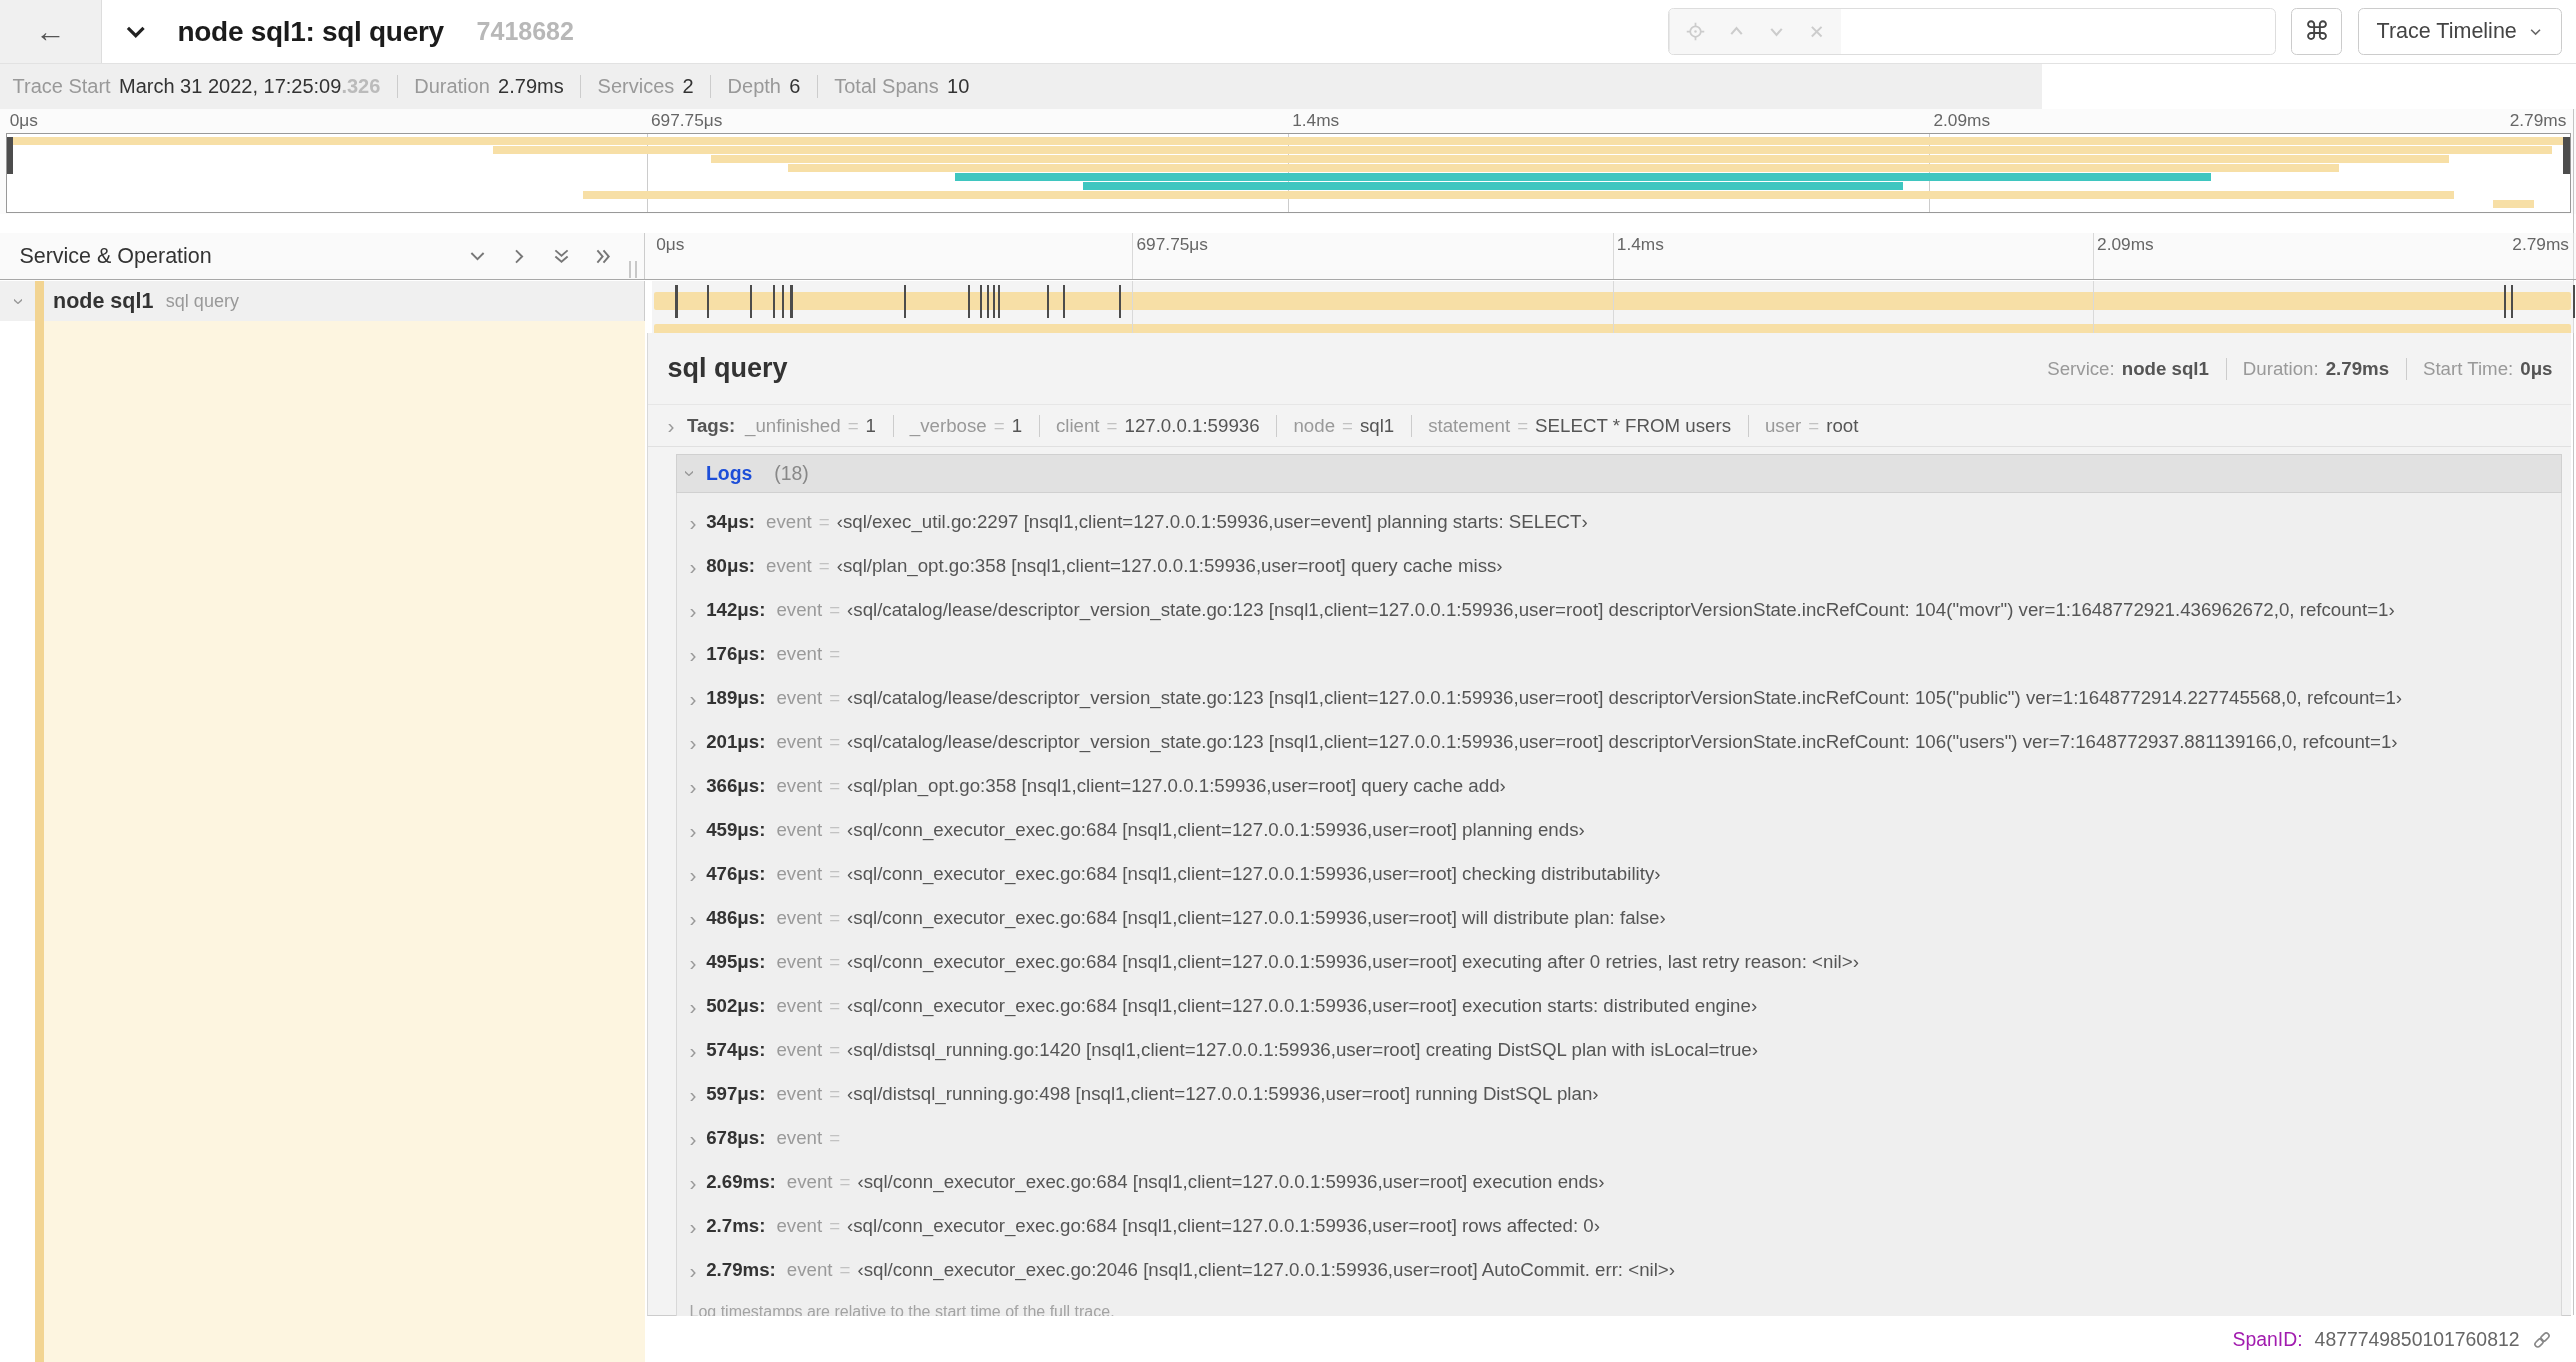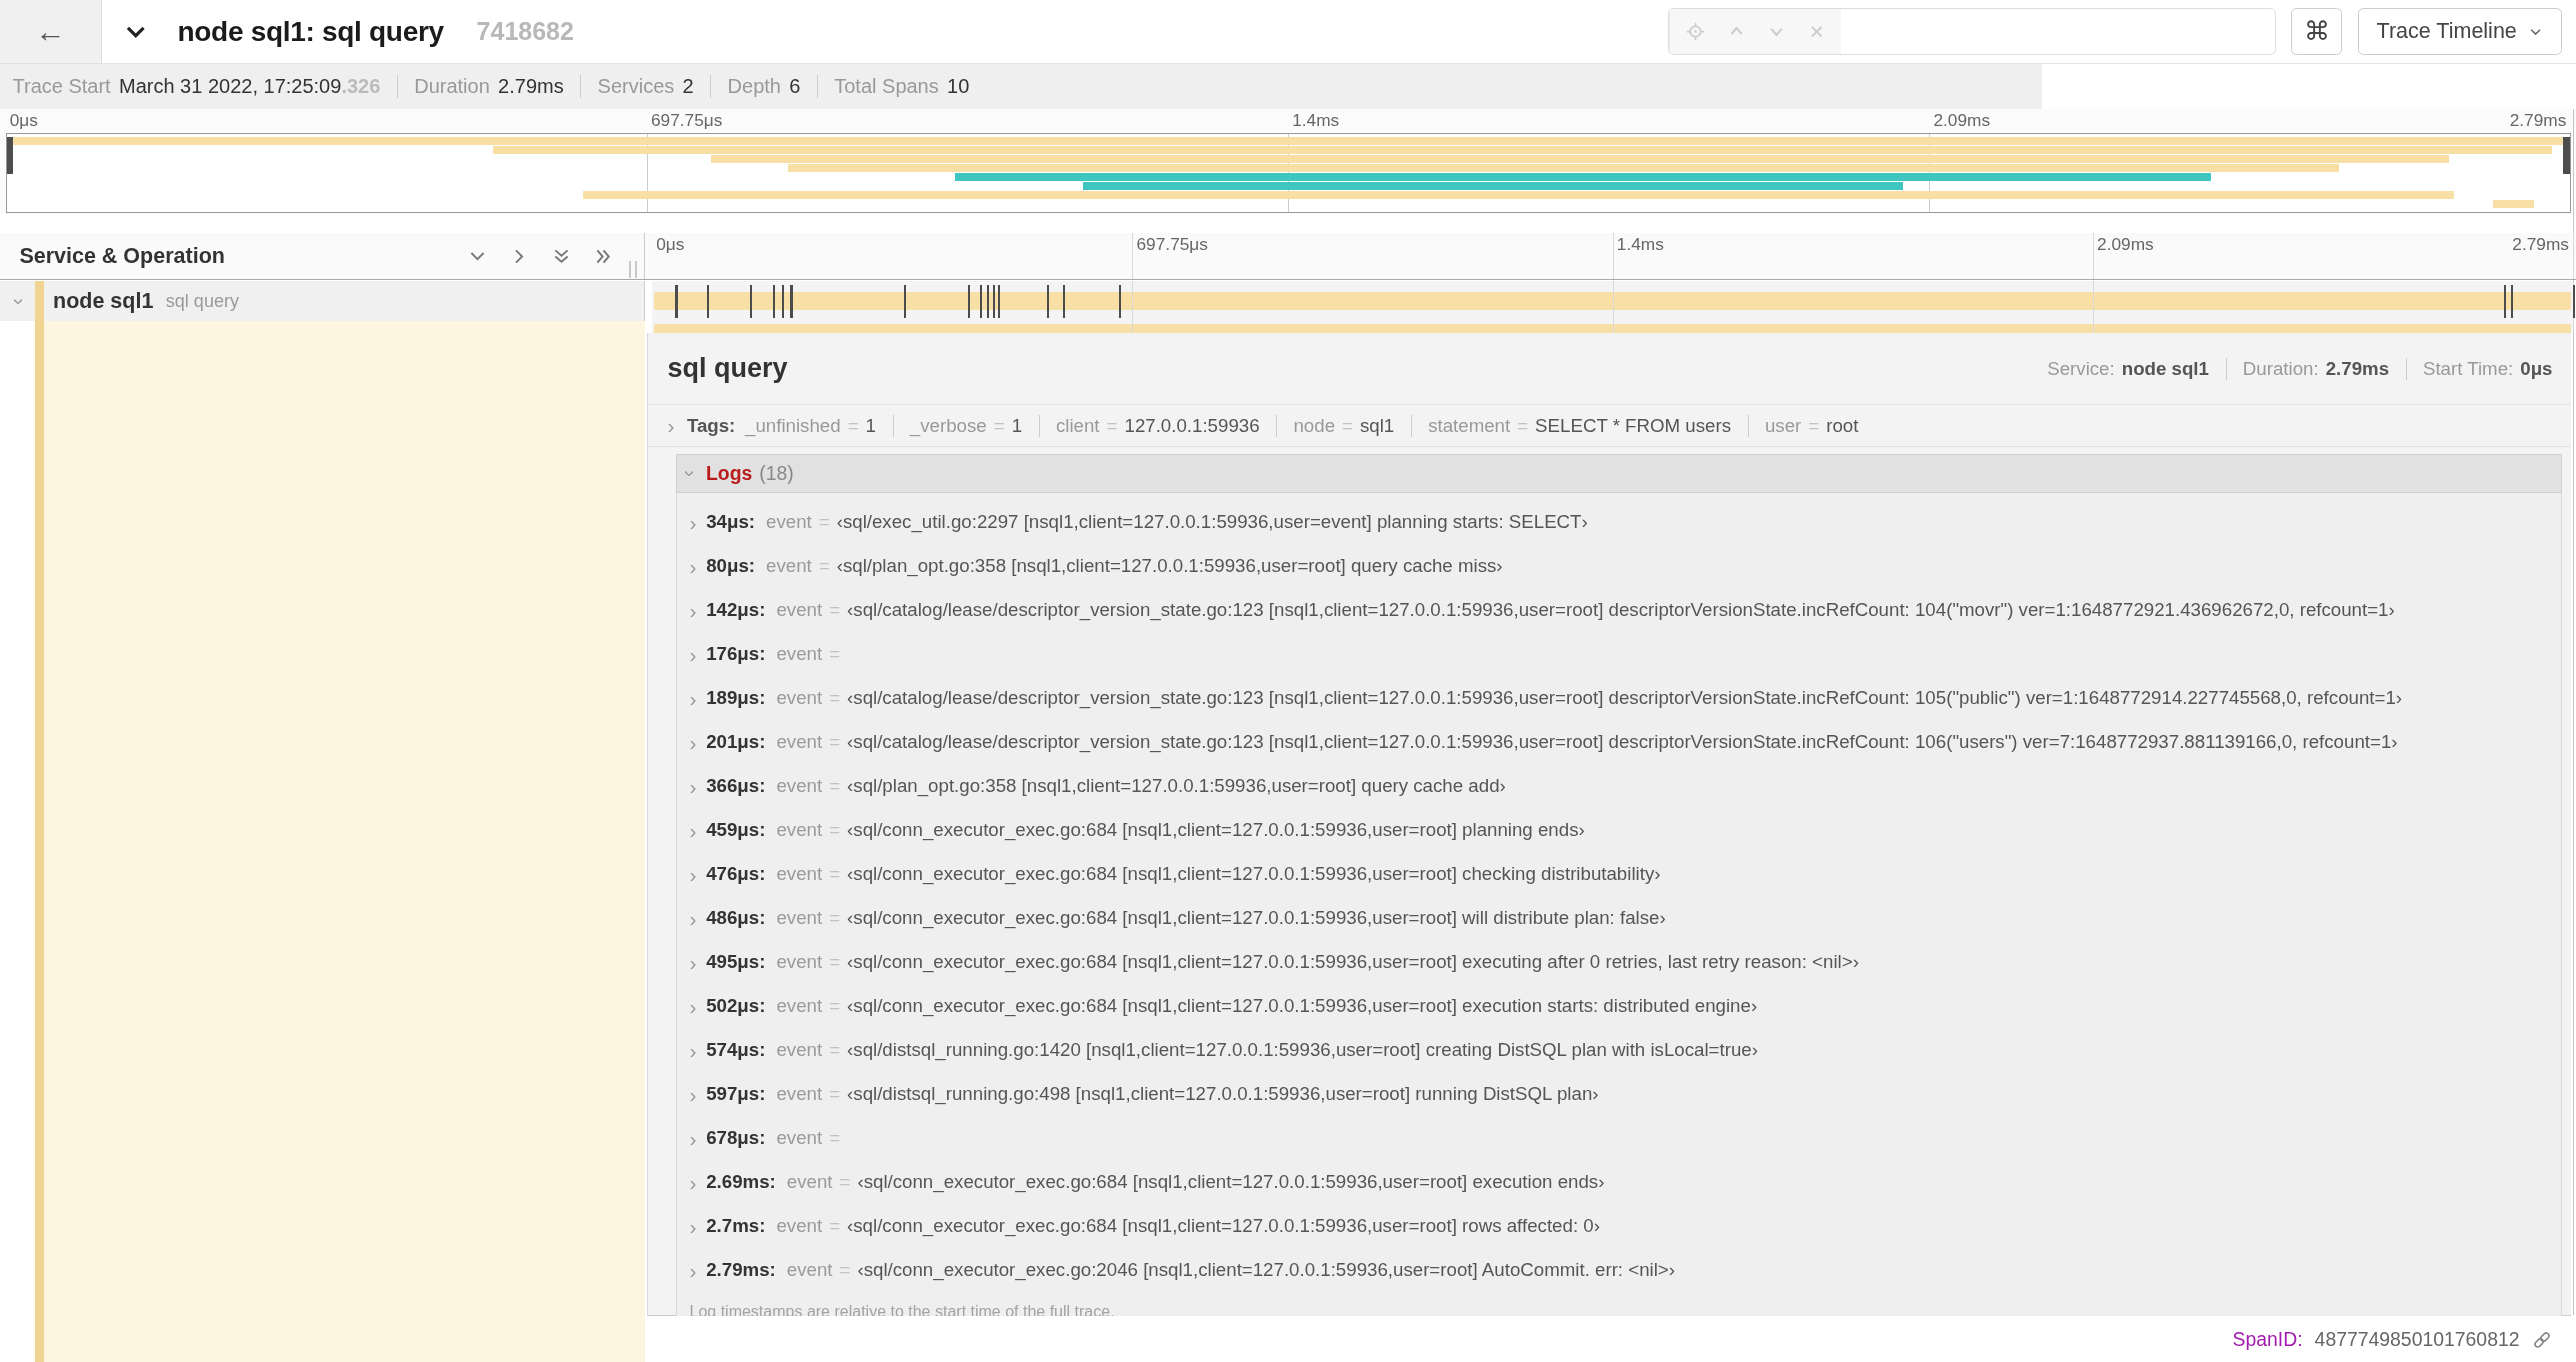--- a/index.html
+++ b/index.html
@@ -50,21 +50,21 @@
   .grid-line { position:absolute; top:0; bottom:0; width:0.7px; background:#d9d9d9; }
   .mini-box .grid-line { background:#ccc; }
   .mini-handle { position:absolute; top:2.8px; width:6.2px; height:37px; background:#4d4d4d; }
   .edge-line { position:absolute; right:2.1px; top:109px; height:1206px; width:1.4px; background:#c4c4c4; }
 
   
   .grid-band { position:absolute; top:233px; left:0; width:2576px; height:47px; background:#fafafa;
                border-bottom:1.4px solid #a8a8a8; }
   .gh-left { position:absolute; left:0; top:0; width:645px; height:100%; border-right:0.7px solid #ccc;
              display:flex; align-items:center; padding:0 0 0 19.4px; }
-  .gh-title { font-size:21.5px; font-weight:bold; color:#333; }
+  .gh-title { font-size:21.5px; font-weight:normal; color:#333; }
   .gh-icons { margin-left:auto; display:flex; gap:21px; padding-right:30.5px; color:#777; }
   .gh-icons .ic { display:flex; cursor:pointer; }
   .grip { position:absolute; left:629px; top:28px; display:flex; gap:3.5px; }
   .grip i { width:2.1px; height:16.6px; background:#c8c8c8; display:block; }
   .main-ruler { position:absolute; left:652px; right:2.8px; top:0; height:100%; }
 
   
   .rows { position:absolute; top:281px; left:0; width:2576px; height:52px; overflow:hidden; }
   .row1-left { position:absolute; left:0; top:0; width:645px; height:40px; background:#f0f0f0;
                border-right:0.7px solid #ccc; display:flex; align-items:center; cursor:pointer; }
@@ -97,21 +97,21 @@
   .rot90 { transform:rotate(90deg); }
   .tags-label { font-weight:bold; color:#555; margin:0 9.7px 0 12.5px; }
   .tag-key { color:#999; }
   .tag-eq { color:#c2c2c2; margin:0 7px; }
   .tag-val { color:#555; }
   .tag-div { width:0.7px; height:22px; background:#ccc; margin:0 16.6px; display:inline-block; }
   .tag-item { display:inline-flex; align-items:baseline; }
   .dp-logs { margin:7px 8.3px 0 28px; }
   .logs-header { height:39px; background:#e1e1e1; border:0.7px solid #d0d0d0; display:flex;
                  align-items:center; padding-left:11px; font-size:19.4px; cursor:pointer; }
-  .logs-label { font-weight:bold; color:#b91c1c; margin:0 7px 0 11px; }
+  .logs-label { font-weight:bold; color:#1d4ed8; margin:0 22px 0 11px; }
   .logs-count { color:#888; }
   .logs-body { background:#efefef; border:0.7px solid #d8d8d8; border-top:none; padding:7px 0 2.8px 0; }
   .log-row { height:44px; display:flex; align-items:center; padding-left:12.5px; font-size:18.7px;
              white-space:nowrap; overflow:hidden; cursor:pointer; }
   .log-time { font-weight:bold; color:#333; margin:0 11px 0 9.7px; }
   .log-field { color:#9a9a9a; }
   .log-eq { color:#c2c2c2; margin:0 7px; }
   .log-val { color:#555; }
   .logs-footer { padding:11px 0 11px 12.5px; font-size:16px; color:#a3a3a3; }
 

